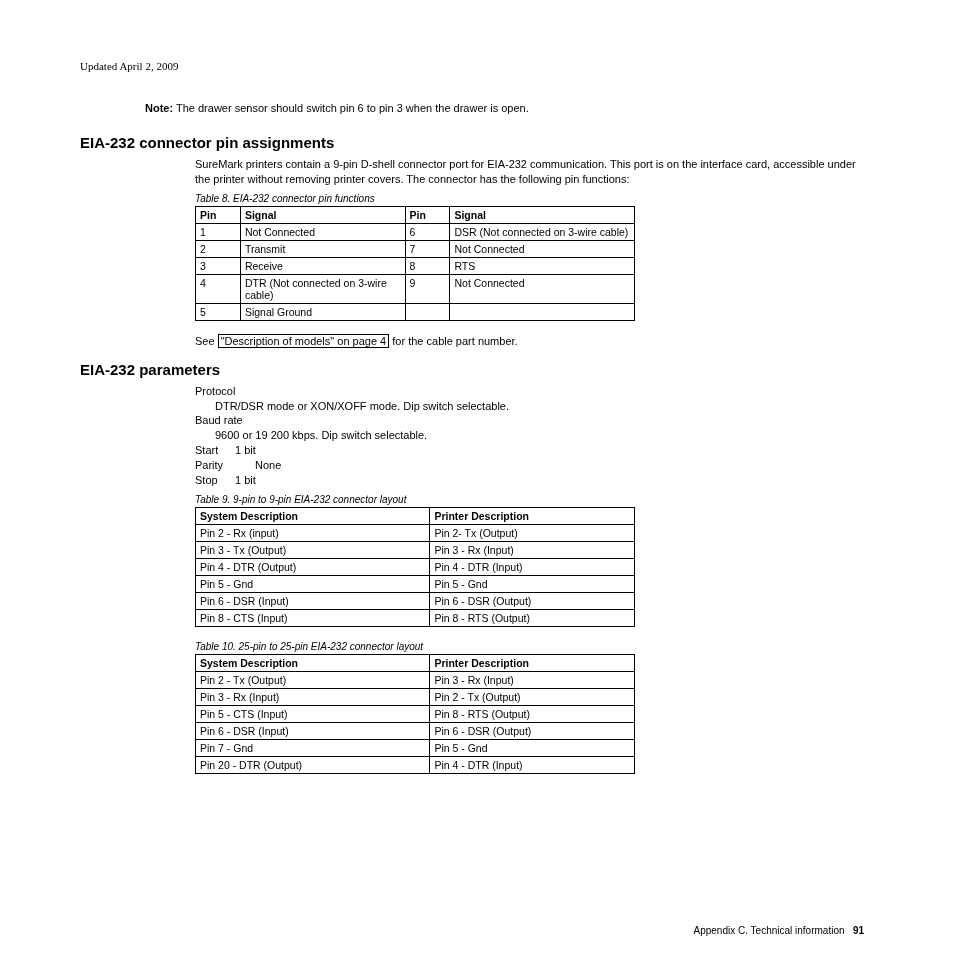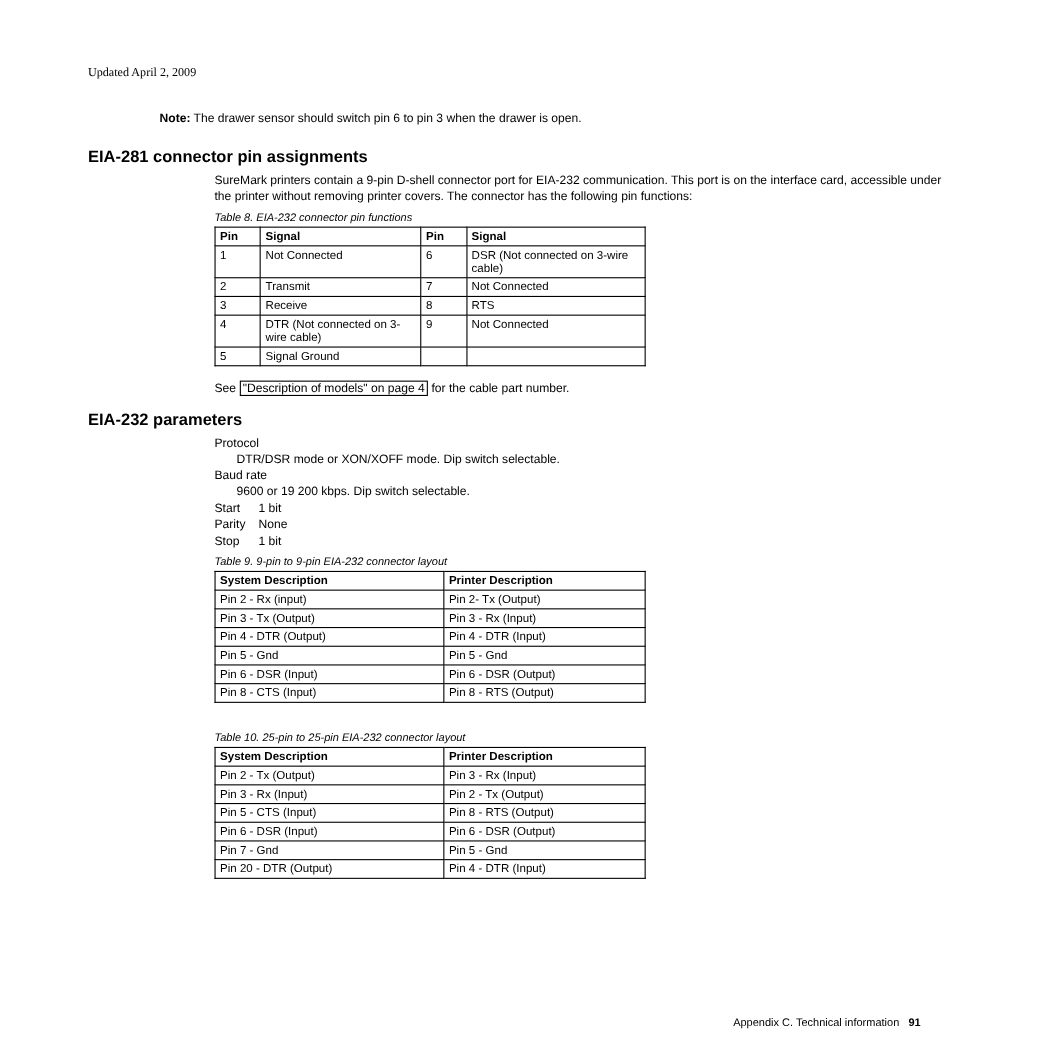--- a/index.html
+++ b/index.html
@@ -40,23 +40,23 @@
     margin-bottom: 6px;
     line-height: 1.35;
   }
   .table-caption {
     font-style: italic;
     font-size: 10px;
     margin: 6px 0 2px 0;
   }
   table {
     border-collapse: collapse;
-    width: 392px;
+    width: 440px;
     font-size: 10.5px;
-    margin-bottom: 13px;
+    margin-bottom: 0;
   }
   th, td {
     border: 1px solid #000;
     padding: 2px 4px;
     text-align: left;
     vertical-align: top;
   }
   th {
     font-weight: bold;
   }
@@ -81,39 +81,39 @@
     font-weight: normal;
   }
   .def-indent {
     margin-left: 20px;
   }
   .footer {
     position: absolute;
     bottom: 18px;
     width: 954px;
     text-align: right;
-    padding-right: 117px;
+    padding-right: 90px;
     box-sizing: border-box;
     font-size: 10px;
   }
   .footer b { font-weight: bold; }
   .spacer8 { height: 8px; }
 </style>
 </head>
 <body>
 
 <div class="page">
   <div class="updated">Updated April 2, 2009</div>
 
   <div class="note-line">
     <b>Note:</b>
     <span>The drawer sensor should switch pin 6 to pin 3 when the drawer is open.</span>
   </div>
 
-  <h2>EIA-281 connector pin assignments</h2>
+  <h2>EIA-232 connector pin assignments</h2>
   <div class="body-block">
     <div class="para">SureMark printers contain a 9-pin D-shell connector port for EIA-232 communication. This port is on the interface card, accessible under the printer without removing printer covers. The connector has the following pin functions:</div>
 
     <div class="table-caption">Table 8. EIA-232 connector pin functions</div>
     <table class="t8">
       <colgroup>
           <col class="c1">
           <col class="c2">
           <col class="c3">
           <col class="c4">
@@ -164,21 +164,21 @@
   </div>
 
   <h2>EIA-232 parameters</h2>
   <div class="body-block">
     <div class="def">
       <div><span class="lbl">Protocol</span></div>
       <div class="def-indent">DTR/DSR mode or XON/XOFF mode. Dip switch selectable.</div>
       <div><span class="lbl">Baud rate</span></div>
       <div class="def-indent">9600 or 19 200 kbps. Dip switch selectable.</div>
       <div><span class="lbl" style="display:inline-block;width:40px">Start</span><span>1 bit</span></div>
-      <div><span class="lbl" style="display:inline-block;width:40px">Parity</span><span>None</span></div>
+      <div><span class="lbl" style="display:inline-block;width:60px">Parity</span><span>None</span></div>
       <div><span class="lbl" style="display:inline-block;width:40px">Stop</span><span>1 bit</span></div>
     </div>
 
     <div class="table-caption">Table 9. 9-pin to 9-pin EIA-232 connector layout</div>
     <table class="t9">
       <colgroup>
           <col class="c1">
           <col class="c2">
         </colgroup>
       <tbody>

